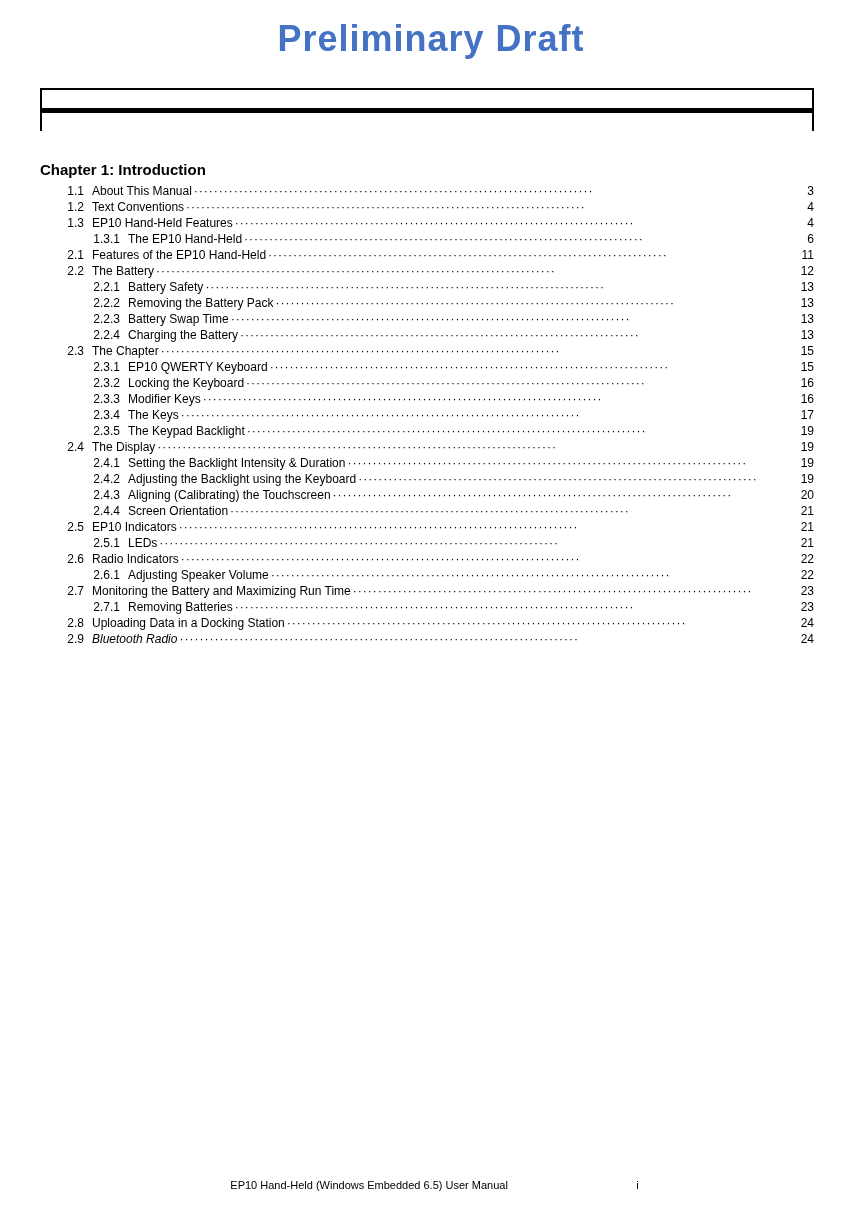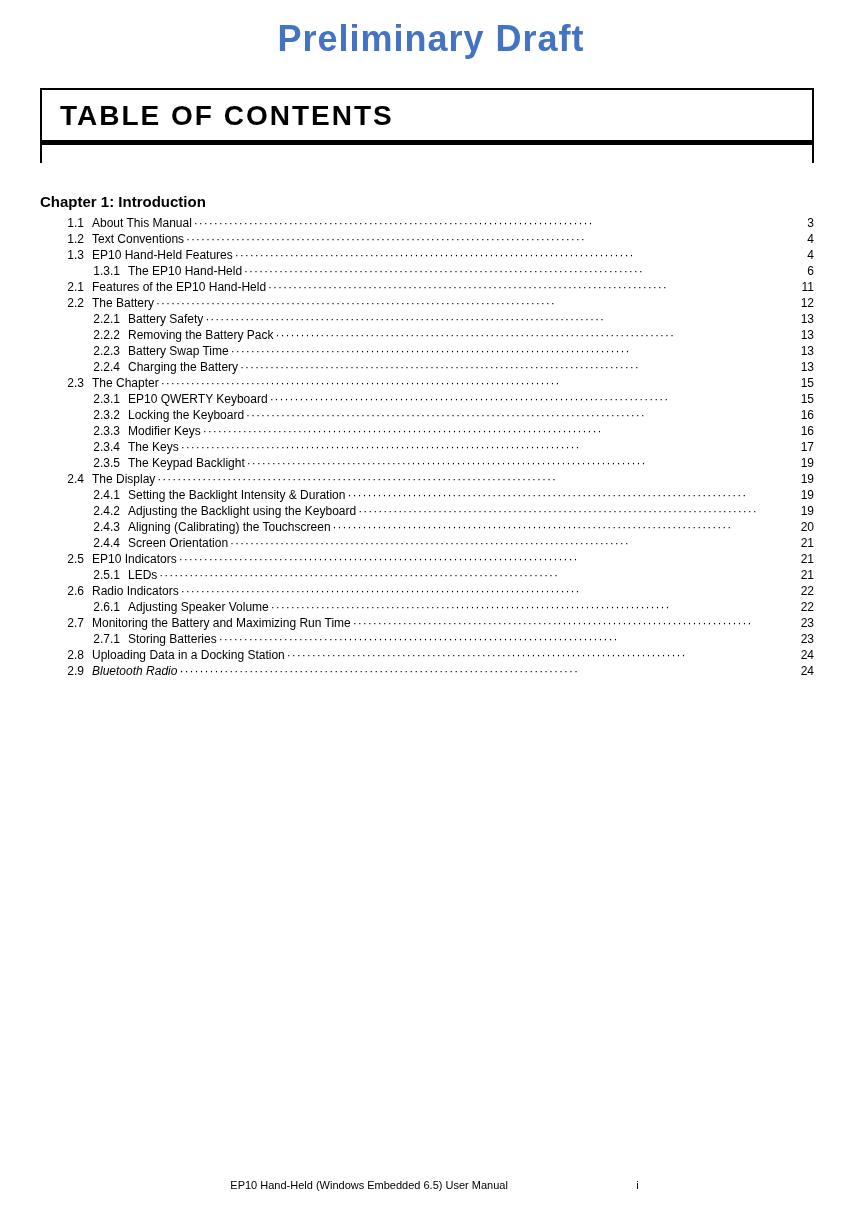--- a/index.html
+++ b/index.html
@@ -123,21 +123,20 @@
     }
   </style>
 </head>
 <body>
 
 <div class="page-header">
   <span class="preliminary-draft">Preliminary Draft</span>
 </div>
 
 <div class="toc-box">
-  <div class="toc-title">Table of Contents</div>
   <div class="toc-underline"></div>
 </div>
 
 <div class="toc-content" id="toc-content">
 <div class="chapter-heading">Chapter 1:  Introduction</div>
     <div class="toc-entry">
       <span class="num">1.1</span>
       <span class="label">
         <span class="label-text">About This Manual</span>
         <span class="dots">················································································</span>
@@ -340,21 +339,21 @@
       <span class="num">2.7</span>
       <span class="label">
         <span class="label-text">Monitoring the Battery and Maximizing Run Time</span>
         <span class="dots">················································································</span>
         <span class="page-num">23</span>
       </span>
     </div>
     <div class="toc-entry">
       <span class="num-subsub">2.7.1</span>
       <span class="label">
-        <span class="label-text">Storing Batteries</span>
+        <span class="label-text">Removing Batteries</span>
         <span class="dots">················································································</span>
         <span class="page-num">23</span>
       </span>
     </div>
     <div class="toc-entry">
       <span class="num">2.8</span>
       <span class="label">
         <span class="label-text">Uploading Data in a Docking Station</span>
         <span class="dots">················································································</span>
         <span class="page-num">24</span>

